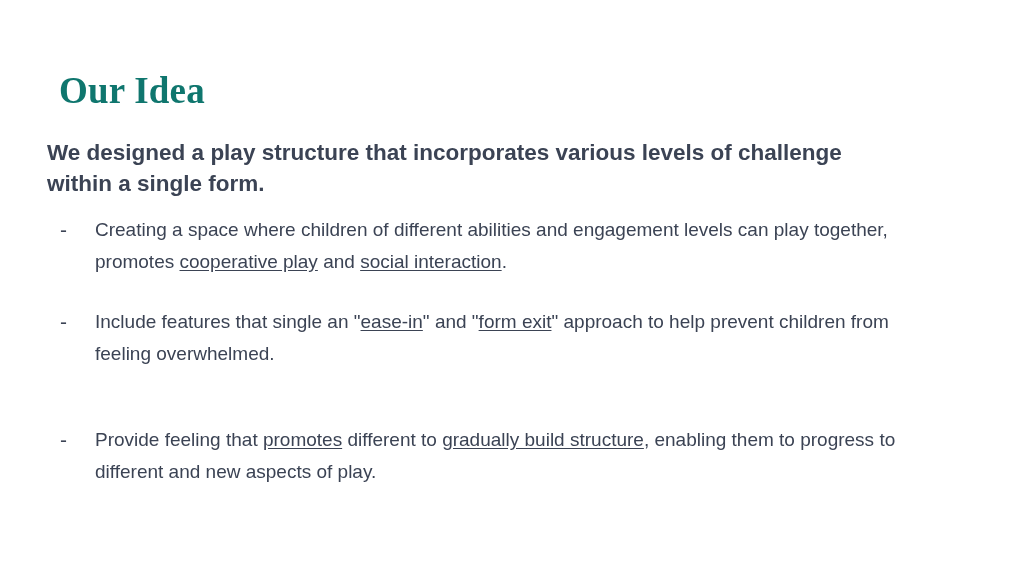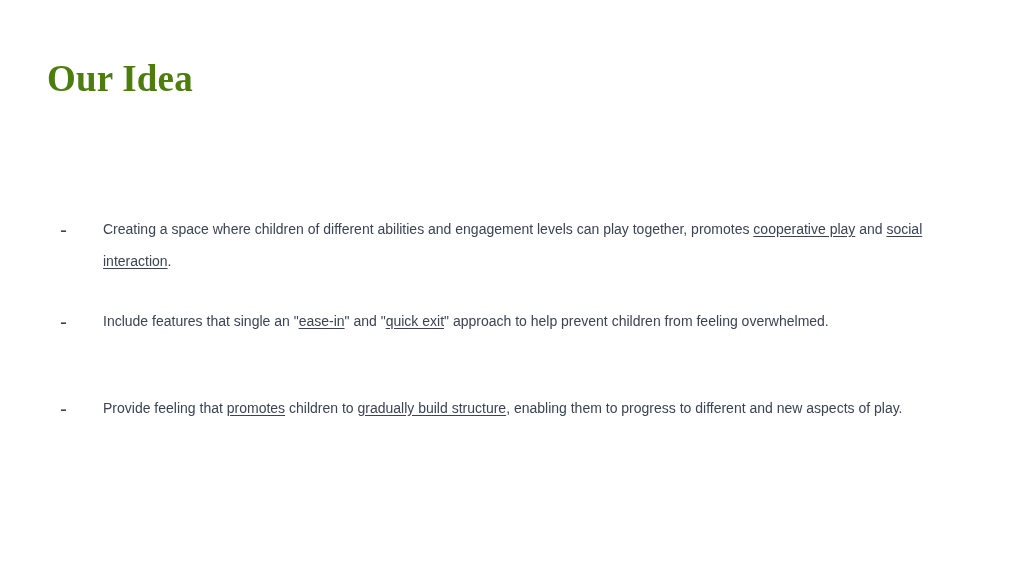--- a/index.html
+++ b/index.html
@@ -17,27 +17,27 @@
     height: 573px;
     background: #ffffff;
     overflow: hidden;
   }
 
   
   .slide-title {
     position: absolute;
     left: 47px;
     top: 57px;
-    margin: 0;
+    margin: 12px;
     font-family: "Liberation Serif", "DejaVu Serif", serif;
     font-weight: bold;
     font-size: 37px;
     line-height: 44px;
     letter-spacing: 0.2px;
-    color: #4d7c0f;
+    color: #0f766e;
     white-space: nowrap;
   }
 
   
   .intro {
     position: absolute;
     left: 47px;
     top: 137px;
     width: 800px;
     margin: 0;
@@ -69,47 +69,47 @@
     flex: 0 0 auto;
     width: 48px;
     padding-left: 13px;
     box-sizing: border-box;
     font-size: 21px;
     line-height: 31.5px;
     color: #3b4354;
   }
   .bullet-text {
     flex: 1 1 auto;
-    font-size: 14px;
+    font-size: 19px;
     line-height: 31.5px;
     color: #3b4354;
     max-width: 845px;
-    margin-left: 8px;
   }
   .u {
     text-decoration: underline;
     text-underline-offset: 2px;
   }
 </style>
 </head>
 <body>
 
 <div class="slide">
 
   <h1 class="slide-title">Our Idea</h1>
 
+  <p class="intro">We designed a play structure that incorporates various levels of challenge within a single form.</p>
 
   <div class="bullets">
       <div class="bullet">
         <span class="bullet-marker">-</span>
         <span class="bullet-text"><span>Creating a space where children of different abilities and engagement levels can play together, promotes </span><span class="u">cooperative play</span><span> and </span><span class="u">social interaction</span><span>.</span></span>
       </div>
       <div class="bullet">
         <span class="bullet-marker">-</span>
-        <span class="bullet-text"><span>Include features that single an "</span><span class="u">ease-in</span><span>" and "</span><span class="u">quick exit</span><span>" approach to help prevent children from feeling overwhelmed.</span></span>
+        <span class="bullet-text"><span>Include features that single an "</span><span class="u">ease-in</span><span>" and "</span><span class="u">form exit</span><span>" approach to help prevent children from feeling overwhelmed.</span></span>
       </div>
       <div class="bullet extra-gap">
         <span class="bullet-marker">-</span>
-        <span class="bullet-text"><span>Provide feeling that </span><span class="u">promotes</span><span> children to </span><span class="u">gradually build structure</span><span>, enabling them to progress to different and new aspects of play.</span></span>
+        <span class="bullet-text"><span>Provide feeling that </span><span class="u">promotes</span><span> different to </span><span class="u">gradually build structure</span><span>, enabling them to progress to different and new aspects of play.</span></span>
       </div>
     </div>
 
 </div>
 
 </body></html>

